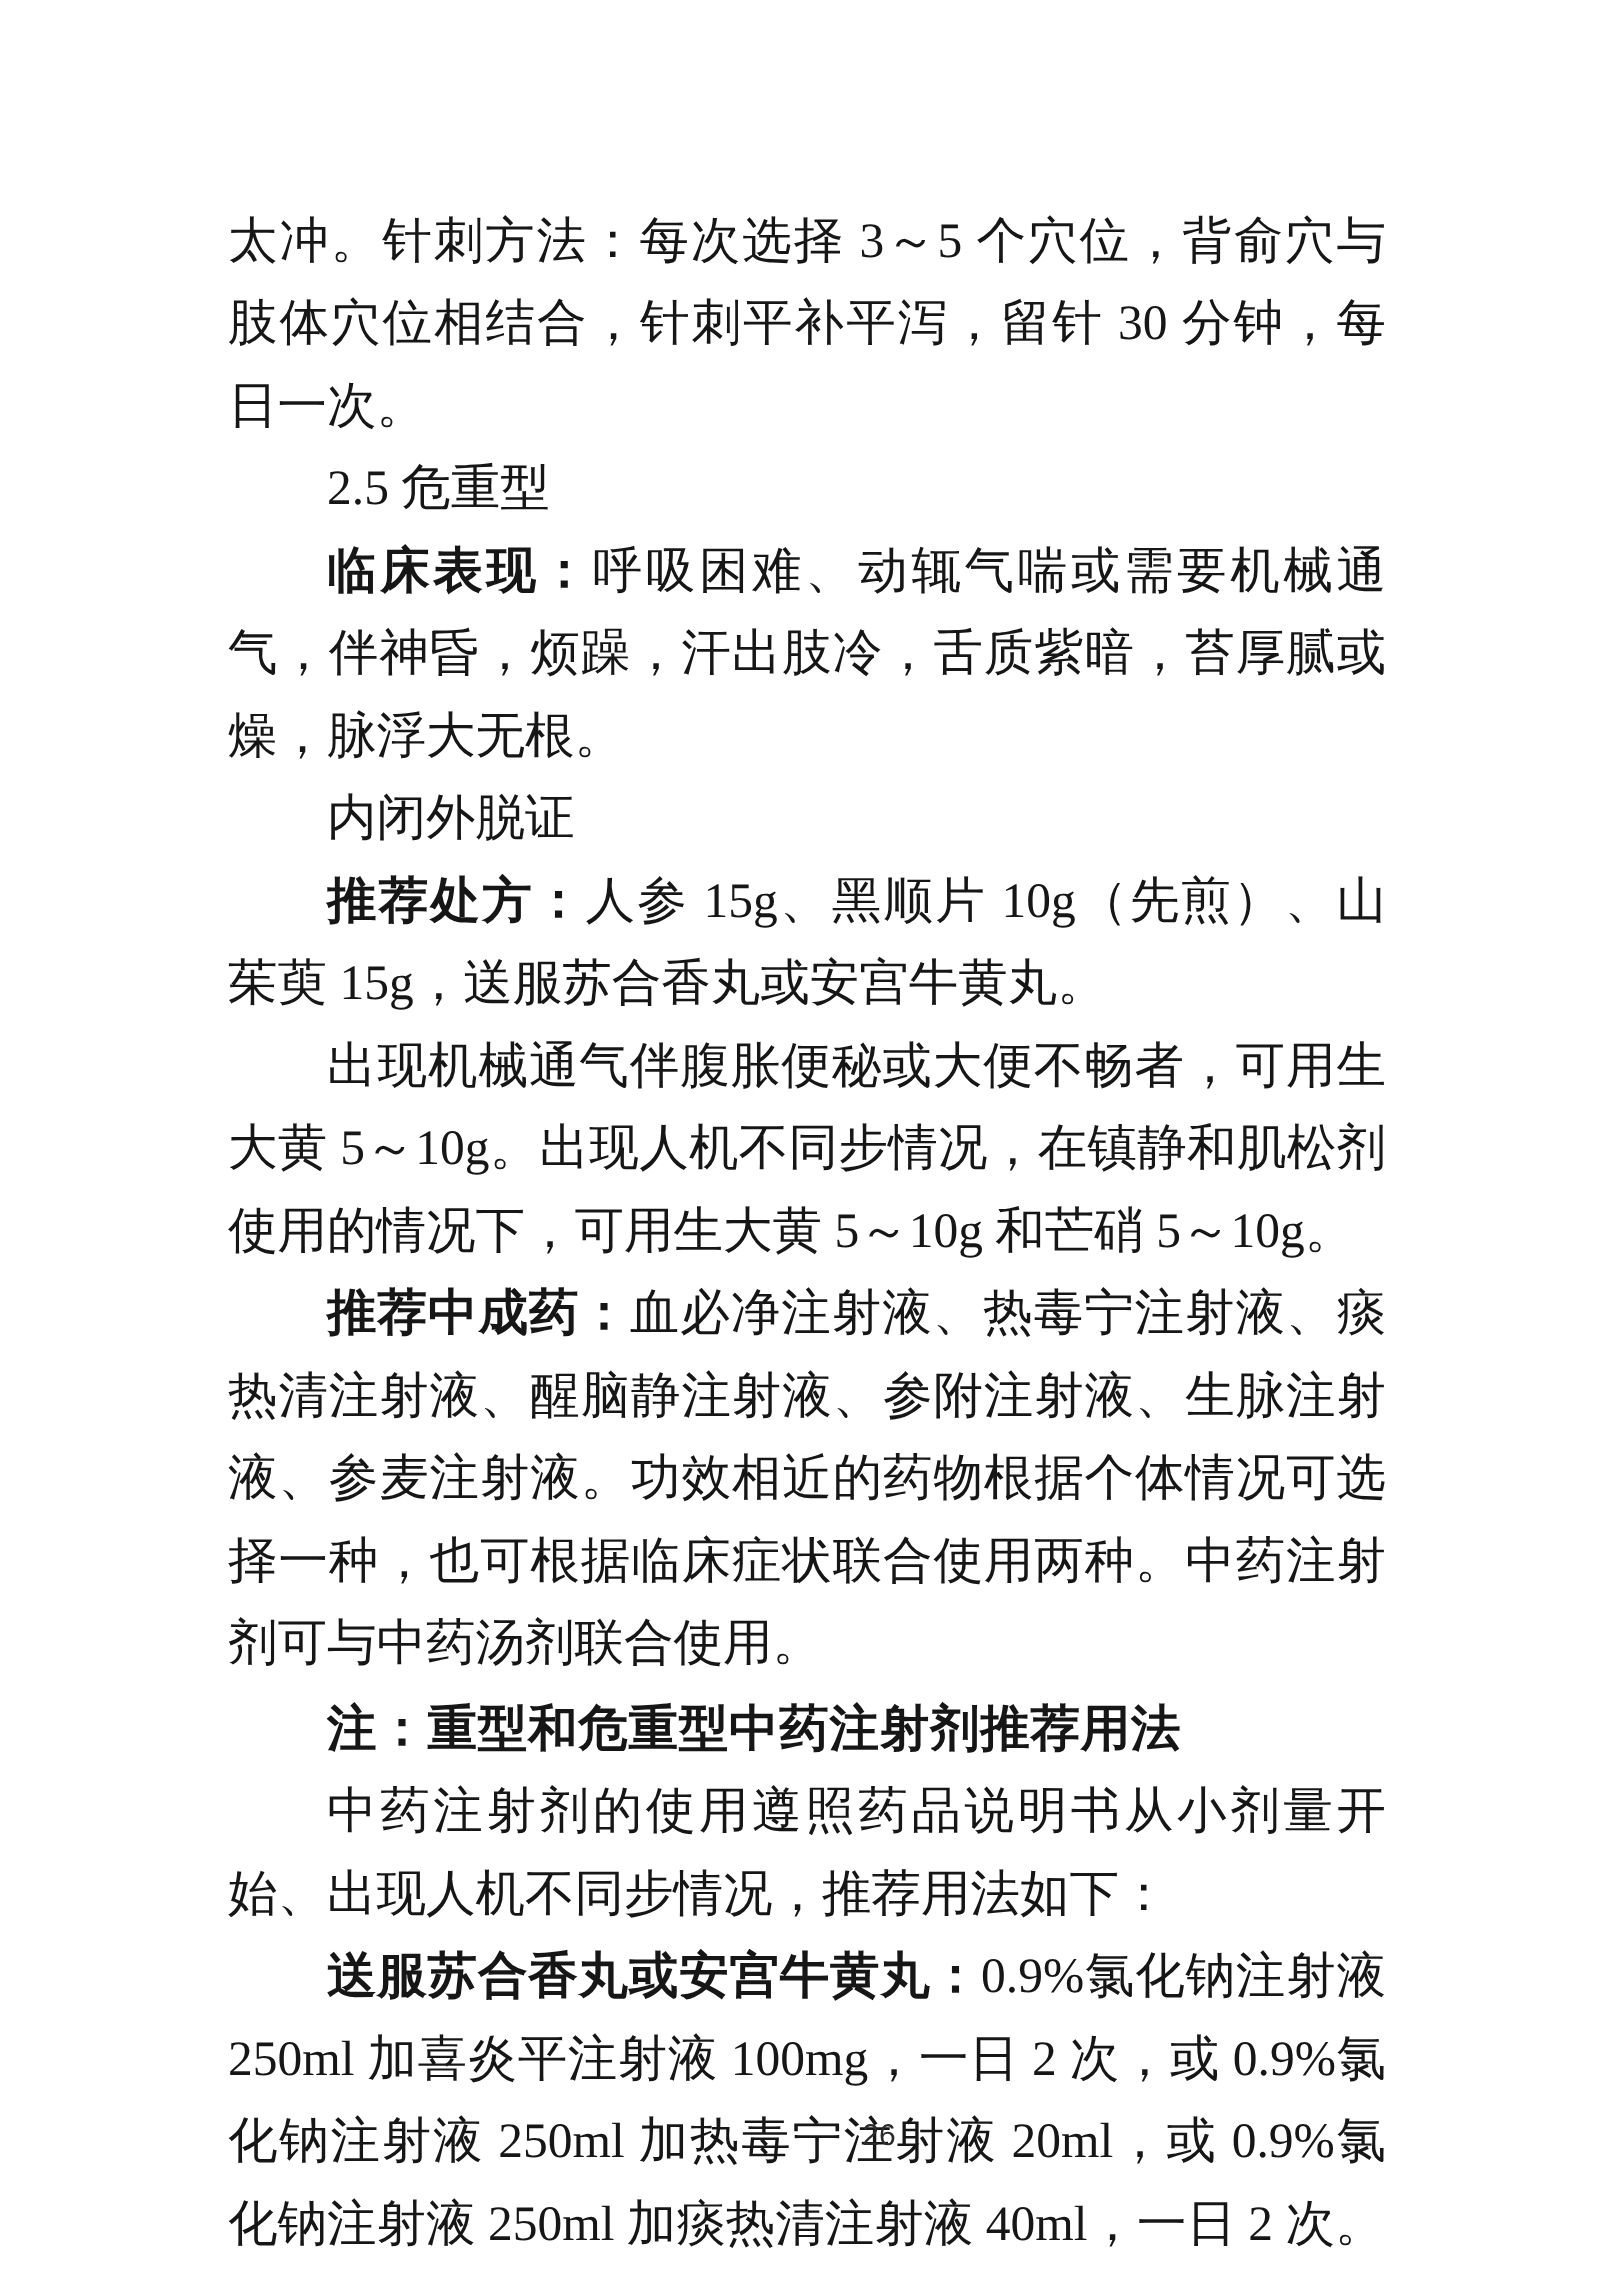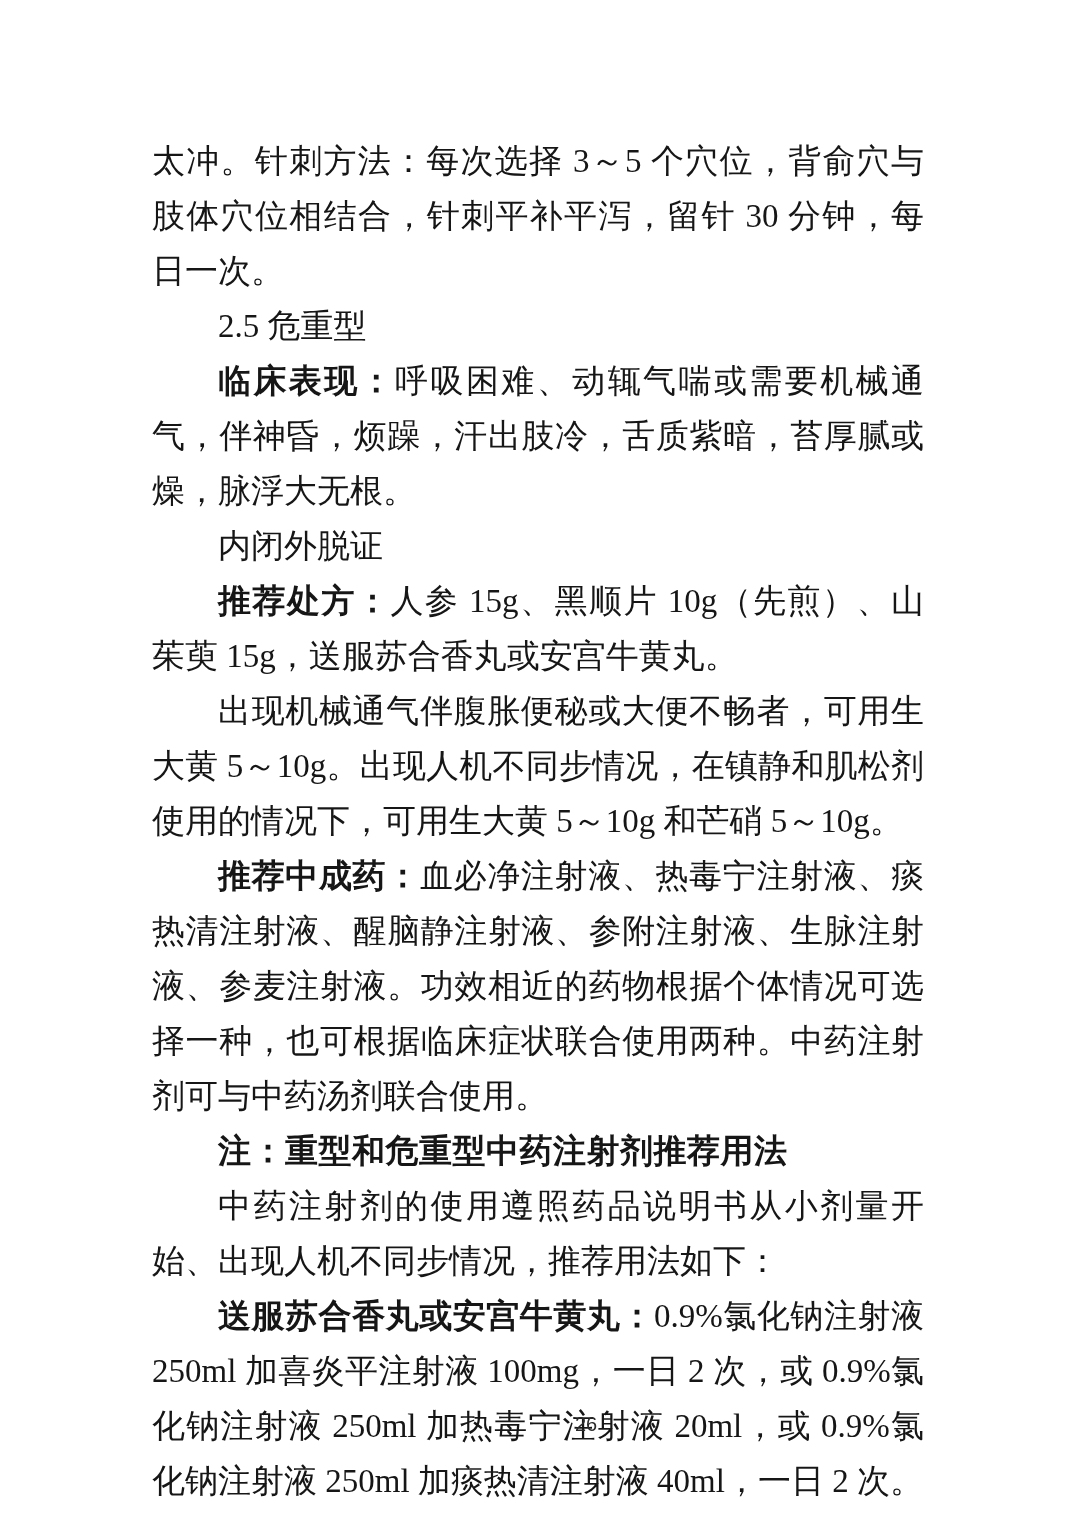--- a/index.html
+++ b/index.html
@@ -25,21 +25,21 @@
   }
   .para {
     margin: 0;
     padding: 0;
     text-indent: 2em;
   }
   .para.no-indent { text-indent: 0; }
   .label { font-weight: bold; }
   .para.note .note-text {
     font-weight: bold;
-    font-family: Liberation Serif, serif;
+    font-family: Liberation Sans, sans-serif;
     letter-spacing: 0.5px;
   }
   .footer {
     position: absolute;
     top: 1412px;
     left: 0;
     width: 100%;
     text-align: center;
     font-size: 20px;
     line-height: 24px;

